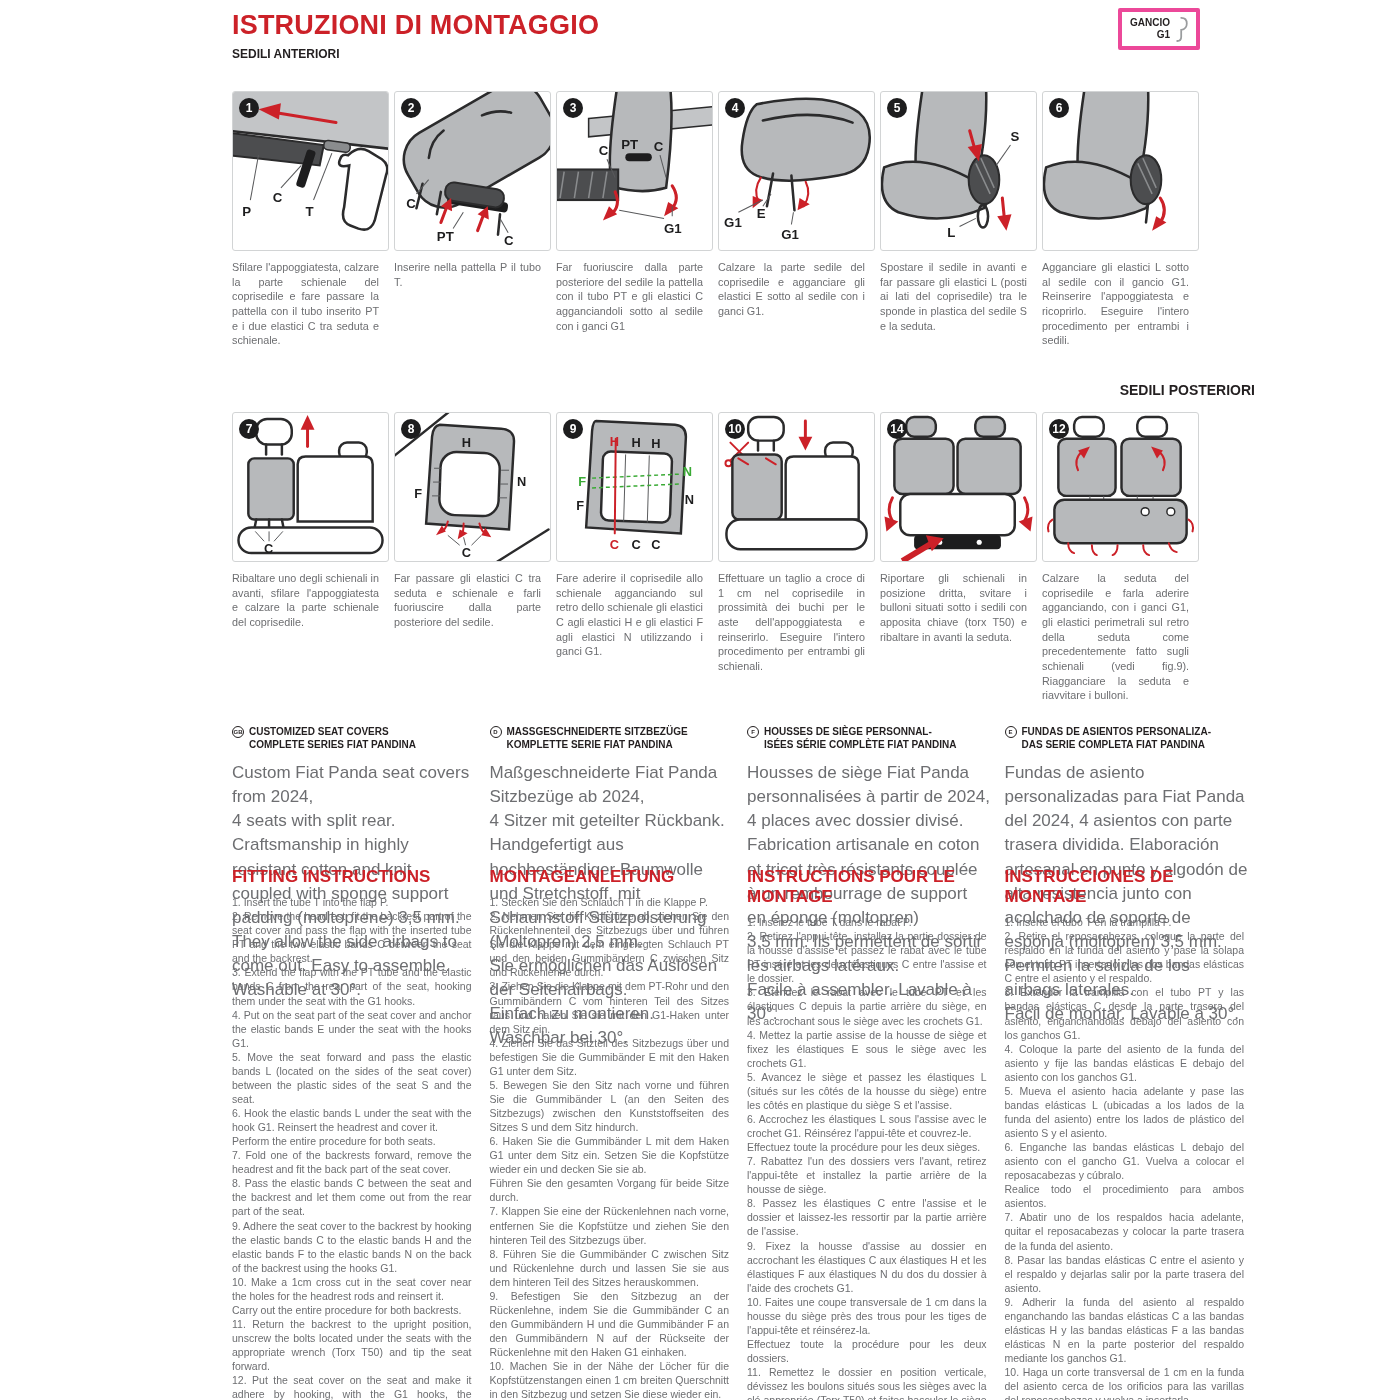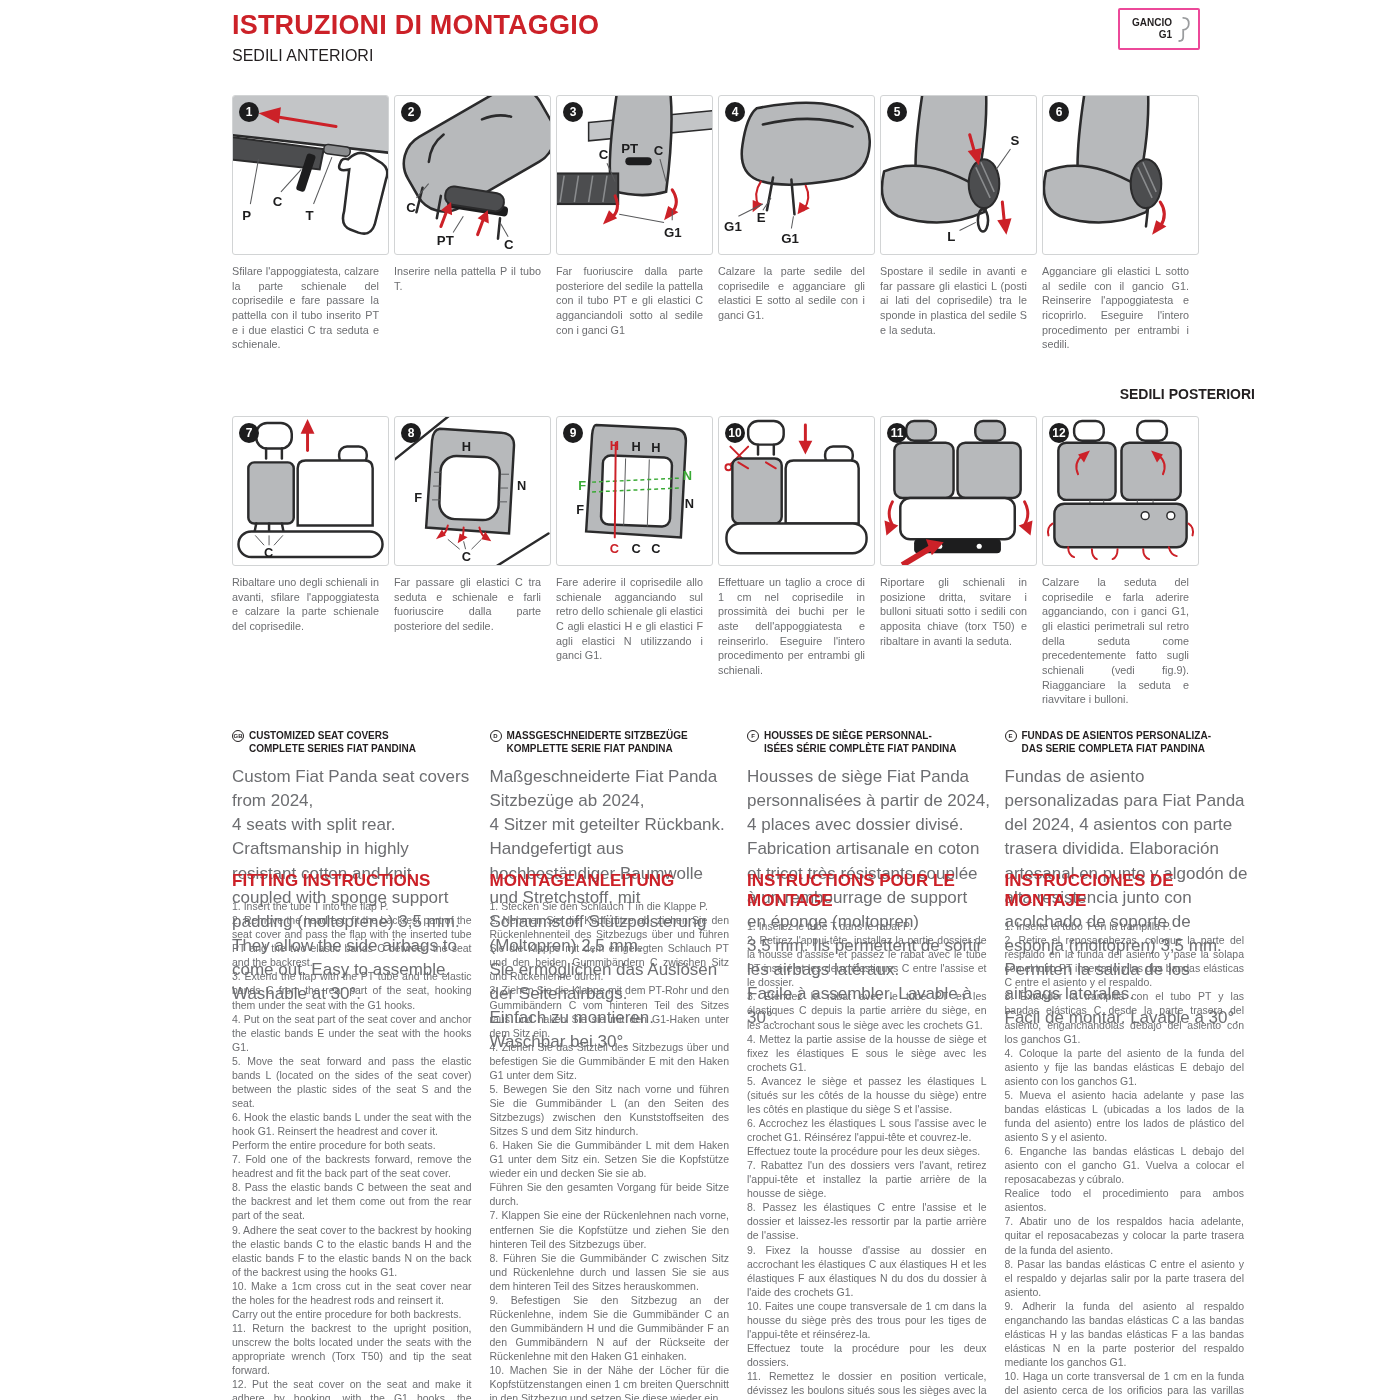--- a/index.html
+++ b/index.html
@@ -3,22 +3,22 @@
 <meta charset="utf-8">
 <style>
   * { margin:0; padding:0; box-sizing:border-box; }
   html,body { background:#ffffff; }
   body { font-family:"Liberation Sans", sans-serif; color:#231f20; }
   .page { position:relative; width:1400px; height:1400px; background:#fff; overflow:hidden; }
   .content { position:absolute; left:232px; top:0; width:1023px; }
 
   
   .title { color:#cc2128; font-size:27px; font-weight:bold; letter-spacing:.2px; padding-top:10px; }
-  .subtitle { font-size:16px; font-weight:normal; margin-top:6px; }
-  .hookbox { position:absolute; left:886px; top:8px; width:82px; height:42px; border:2px solid #ec4899;
+  .subtitle { font-size:12px; font-weight:bold; margin-top:6px; }
+  .hookbox { position:absolute; left:886px; top:8px; width:82px; height:42px; border:4px solid #ec4899;
              border-radius:2px; display:flex; align-items:center; justify-content:flex-end; gap:4px; padding:0 6px; }
   .hookbox .hb-txt { font-size:10px; font-weight:bold; text-align:right; line-height:1.25; color:#231f20; white-space:pre-line; }
 
   
   .diag-row { display:grid; grid-template-columns:repeat(6,157px); gap:5px; margin-top:30px; }
   .diag { position:relative; border:1px solid #d2d4d5; border-radius:3px; background:#fff; overflow:hidden; }
   .diag.h1 { height:160px; } .diag.h2 { height:150px; }
   .diag svg { position:absolute; inset:0; width:100%; height:100%; }
   .badge { position:absolute; top:6px; left:6px; width:20px; height:20px; border-radius:50%;
            background:#1d1d1e; color:#fff; font-size:12px; font-weight:bold;
@@ -303,21 +303,21 @@
           <rect class="s-lg" x="10" y="42" width="50" height="66" rx="7"></rect>
           <path class="s-red2" d="M16,46 l10,6"></path>
             <path class="s-red2" d="M44,46 l10,6"></path>
           <rect class="s-wh" x="104" y="30" width="28" height="18" rx="8"></rect>
           <path class="s-wh" d="M64,108 L64,52 q0,-8 8,-8 l58,0 q8,0 8,8 l0,56 z"></path>
           <rect class="s-wh" x="4" y="108" width="142" height="30" rx="14"></rect>
         </svg>
       </figure>
 
       <figure class="diag h2">
-        <span class="badge">11</span>
+        <span class="badge">14</span>
         <svg viewBox="0 0 150 150">
           <rect class="s-lg" x="22" y="4" width="30" height="20" rx="8"></rect>
           <rect class="s-lg" x="92" y="4" width="30" height="20" rx="8"></rect>
           <rect class="s-lg" x="10" y="26" width="60" height="56" rx="8"></rect>
           <rect class="s-lg" x="74" y="26" width="64" height="56" rx="8"></rect>
           <rect class="s-wh" x="16" y="82" width="116" height="42" rx="10"></rect>
           <path class="s-red" d="M8,86 q-7,13 1,25"></path>
             <polygon class="s-redf" points="14,110 2,120 0,105"></polygon>
           <path class="s-red" d="M142,86 q7,13 -1,25"></path>
             <polygon class="s-redf" points="136,110 148,120 150,105"></polygon>

